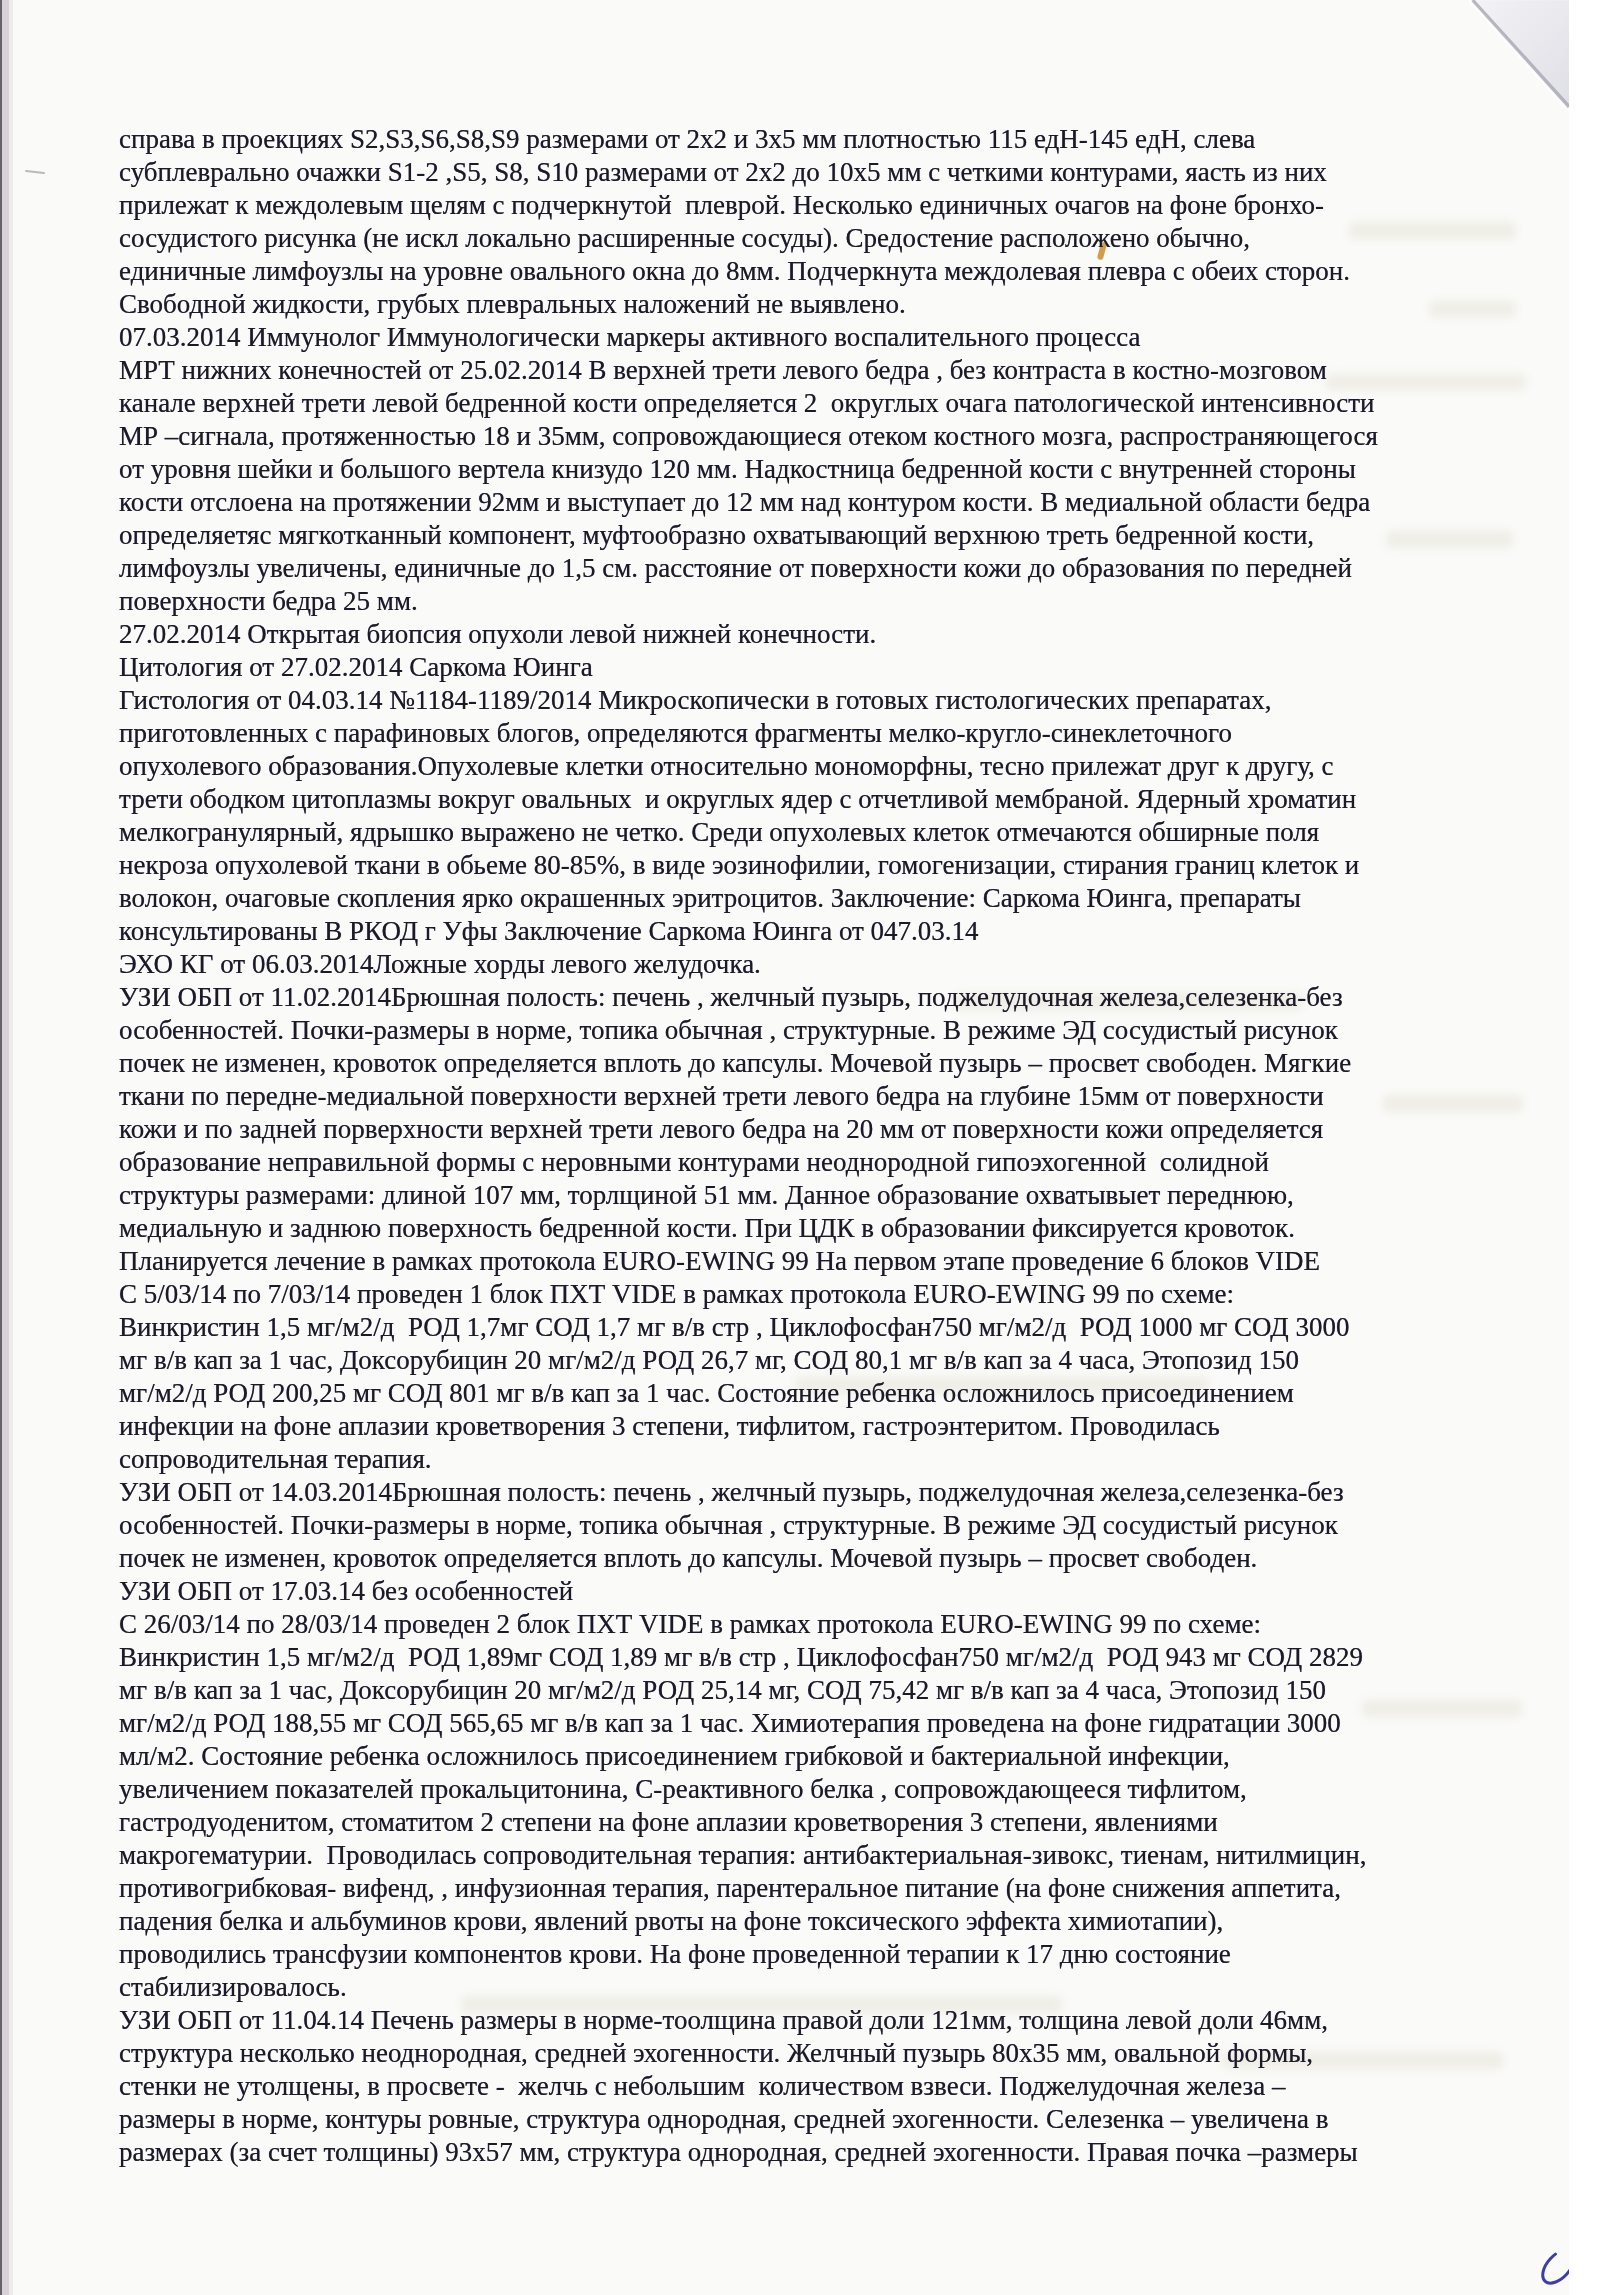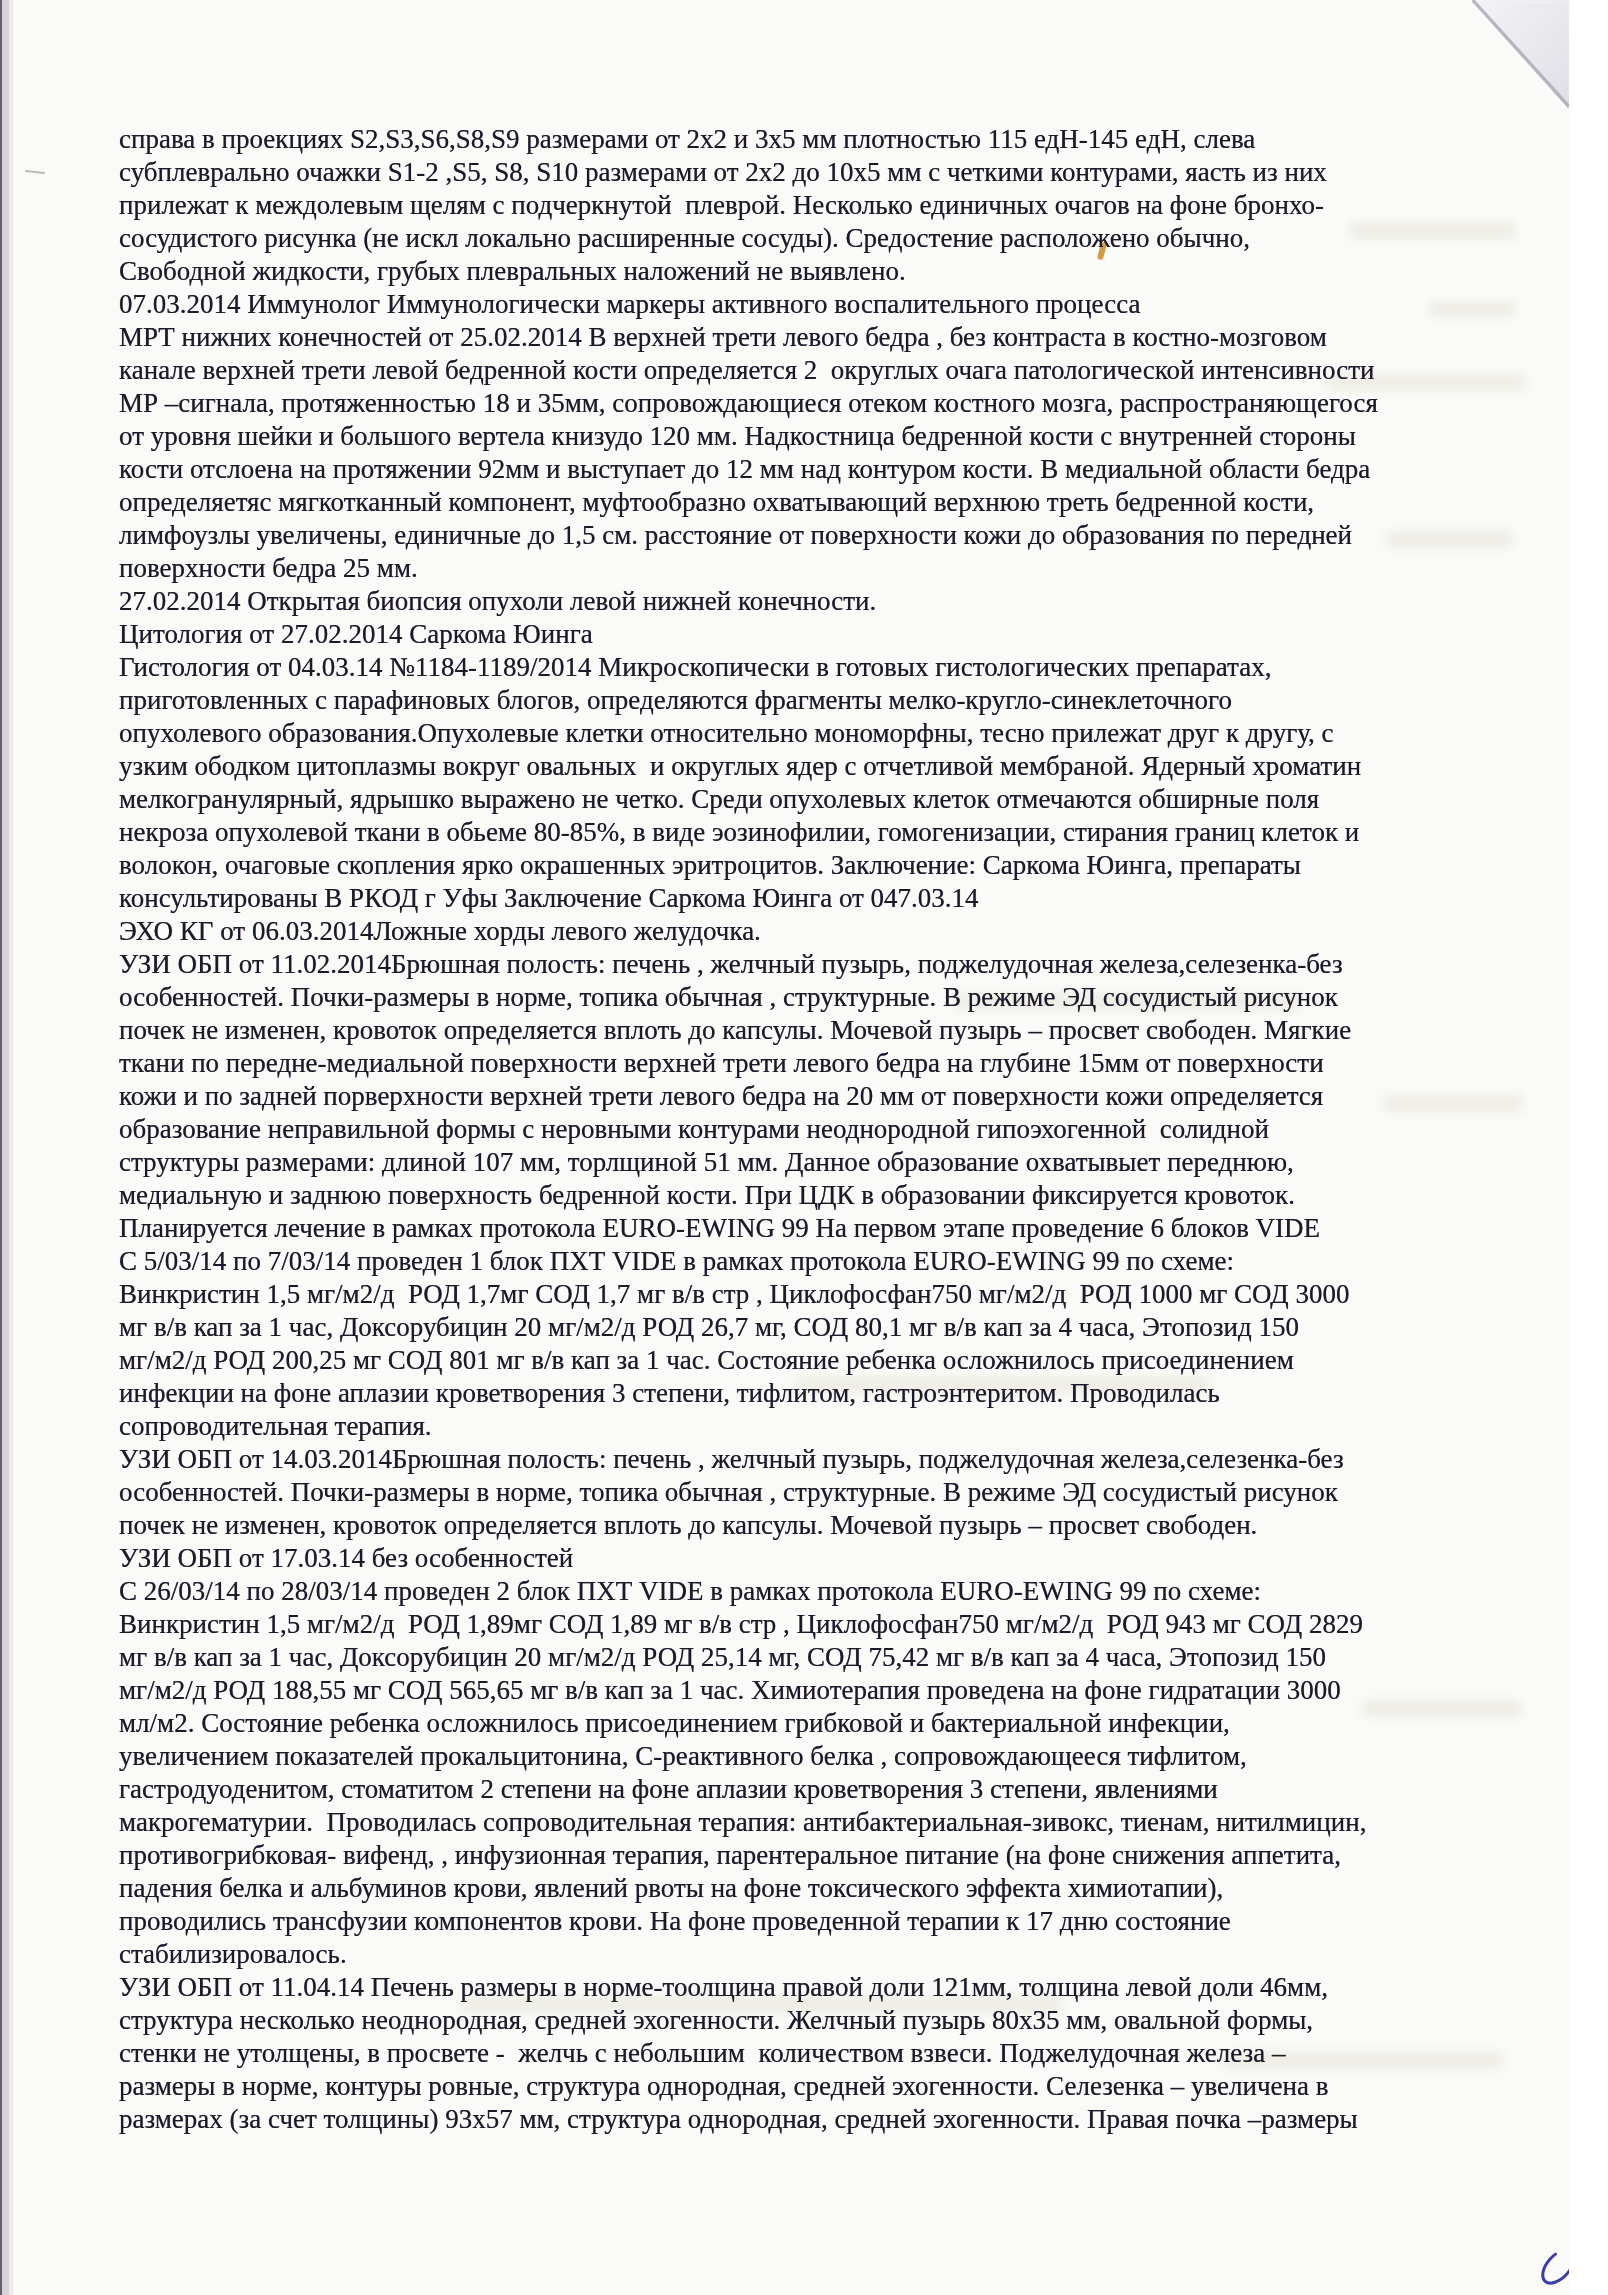--- a/index.html
+++ b/index.html
@@ -73,36 +73,37 @@
 
   <svg class="pen-mark" viewBox="0 0 70 92">
     <ellipse cx="38" cy="46" rx="30" ry="17" fill="none" stroke="#3d3daa" stroke-width="4.5" stroke-linecap="round" pathLength="100" stroke-dasharray="82 18" transform="rotate(-48 38 46)"></ellipse>
   </svg>
 
   <div class="doc">
       <div class="line"><span>справа в проекциях S2,S3,S6,S8,S9 размерами от 2х2 и 3х5 мм плотностью 115 едН-145 едН, слева</span></div>
       <div class="line"><span>субплеврально очажки S1-2 ,S5, S8, S10 размерами от 2х2 до 10х5 мм с четкими контурами, яасть из них</span></div>
       <div class="line"><span>прилежат к междолевым щелям с подчеркнутой  плеврой. Несколько единичных очагов на фоне бронхо-</span></div>
       <div class="line"><span>сосудистого рисунка (не искл локально расширенные сосуды). Средостение расположено обычно,</span></div>
+      <div class="line"><span>единичные лимфоузлы на уровне овального окна до 8мм. Подчеркнута междолевая плевра с обеих сторон.</span></div>
       <div class="line"><span>Свободной жидкости, грубых плевральных наложений не выявлено.</span></div>
       <div class="line"><span class="b">07.03.2014 Иммунолог </span><span>Иммунологически маркеры активного воспалительного процесса</span></div>
       <div class="line"><span class="b">МРТ нижних конечностей от 25.02.2014 </span><span>В верхней трети левого бедра , без контраста в костно-мозговом</span></div>
       <div class="line"><span>канале верхней трети левой бедренной кости определяется 2  округлых очага патологической интенсивности</span></div>
       <div class="line"><span>МР –сигнала, протяженностью 18 и 35мм, сопровождающиеся отеком костного мозга, распространяющегося</span></div>
       <div class="line"><span>от уровня шейки и большого вертела книзудо 120 мм. Надкостница бедренной кости с внутренней стороны</span></div>
       <div class="line"><span>кости отслоена на протяжении 92мм и выступает до 12 мм над контуром кости. В медиальной области бедра</span></div>
       <div class="line"><span>определяетяс мягкотканный компонент, муфтообразно охватывающий верхнюю треть бедренной кости,</span></div>
       <div class="line"><span>лимфоузлы увеличены, единичные до 1,5 см. расстояние от поверхности кожи до образования по передней</span></div>
       <div class="line"><span>поверхности бедра 25 мм.</span></div>
       <div class="line"><span class="b">27.02.2014 Открытая биопсия опухоли левой нижней конечности.</span></div>
       <div class="line"><span class="b">Цитология от 27.02.2014 </span><span>Саркома Юинга</span></div>
       <div class="line"><span class="b">Гистология от 04.03.14 №1184-1189/2014 </span><span>Микроскопически в готовых гистологических препаратах,</span></div>
       <div class="line"><span>приготовленных с парафиновых блогов, определяются фрагменты мелко-кругло-синеклеточного</span></div>
       <div class="line"><span>опухолевого образования.Опухолевые клетки относительно мономорфны, тесно прилежат друг к другу, с</span></div>
-      <div class="line"><span>узким ободком цитоплазмы вокруг овальных  и округлых ядер с отчетливой мембраной. Ядерный хроматин</span></div>
+      <div class="line"><span>трети ободком цитоплазмы вокруг овальных  и округлых ядер с отчетливой мембраной. Ядерный хроматин</span></div>
       <div class="line"><span>мелкогранулярный, ядрышко выражено не четко. Среди опухолевых клеток отмечаются обширные поля</span></div>
       <div class="line"><span>некроза опухолевой ткани в обьеме 80-85%, в виде эозинофилии, гомогенизации, стирания границ клеток и</span></div>
       <div class="line"><span>волокон, очаговые скопления ярко окрашенных эритроцитов. Заключение: Саркома Юинга, препараты</span></div>
       <div class="line"><span>консультированы В РКОД г Уфы Заключение Саркома Юинга от 047.03.14</span></div>
       <div class="line"><span class="b">ЭХО КГ от 06.03.2014</span><span>Ложные хорды левого желудочка.</span></div>
       <div class="line"><span class="b">УЗИ ОБП от 11.02.2014</span><span>Брюшная полость: печень , желчный пузырь, поджелудочная железа,селезенка-без</span></div>
       <div class="line"><span>особенностей. Почки-размеры в норме, топика обычная , структурные. В режиме ЭД сосудистый рисунок</span></div>
       <div class="line"><span>почек не изменен, кровоток определяется вплоть до капсулы. Мочевой пузырь – просвет свободен. Мягкие</span></div>
       <div class="line"><span>ткани по передне-медиальной поверхности верхней трети левого бедра на глубине 15мм от поверхности</span></div>
       <div class="line"><span>кожи и по задней порверхности верхней трети левого бедра на 20 мм от поверхности кожи определяется</span></div>

